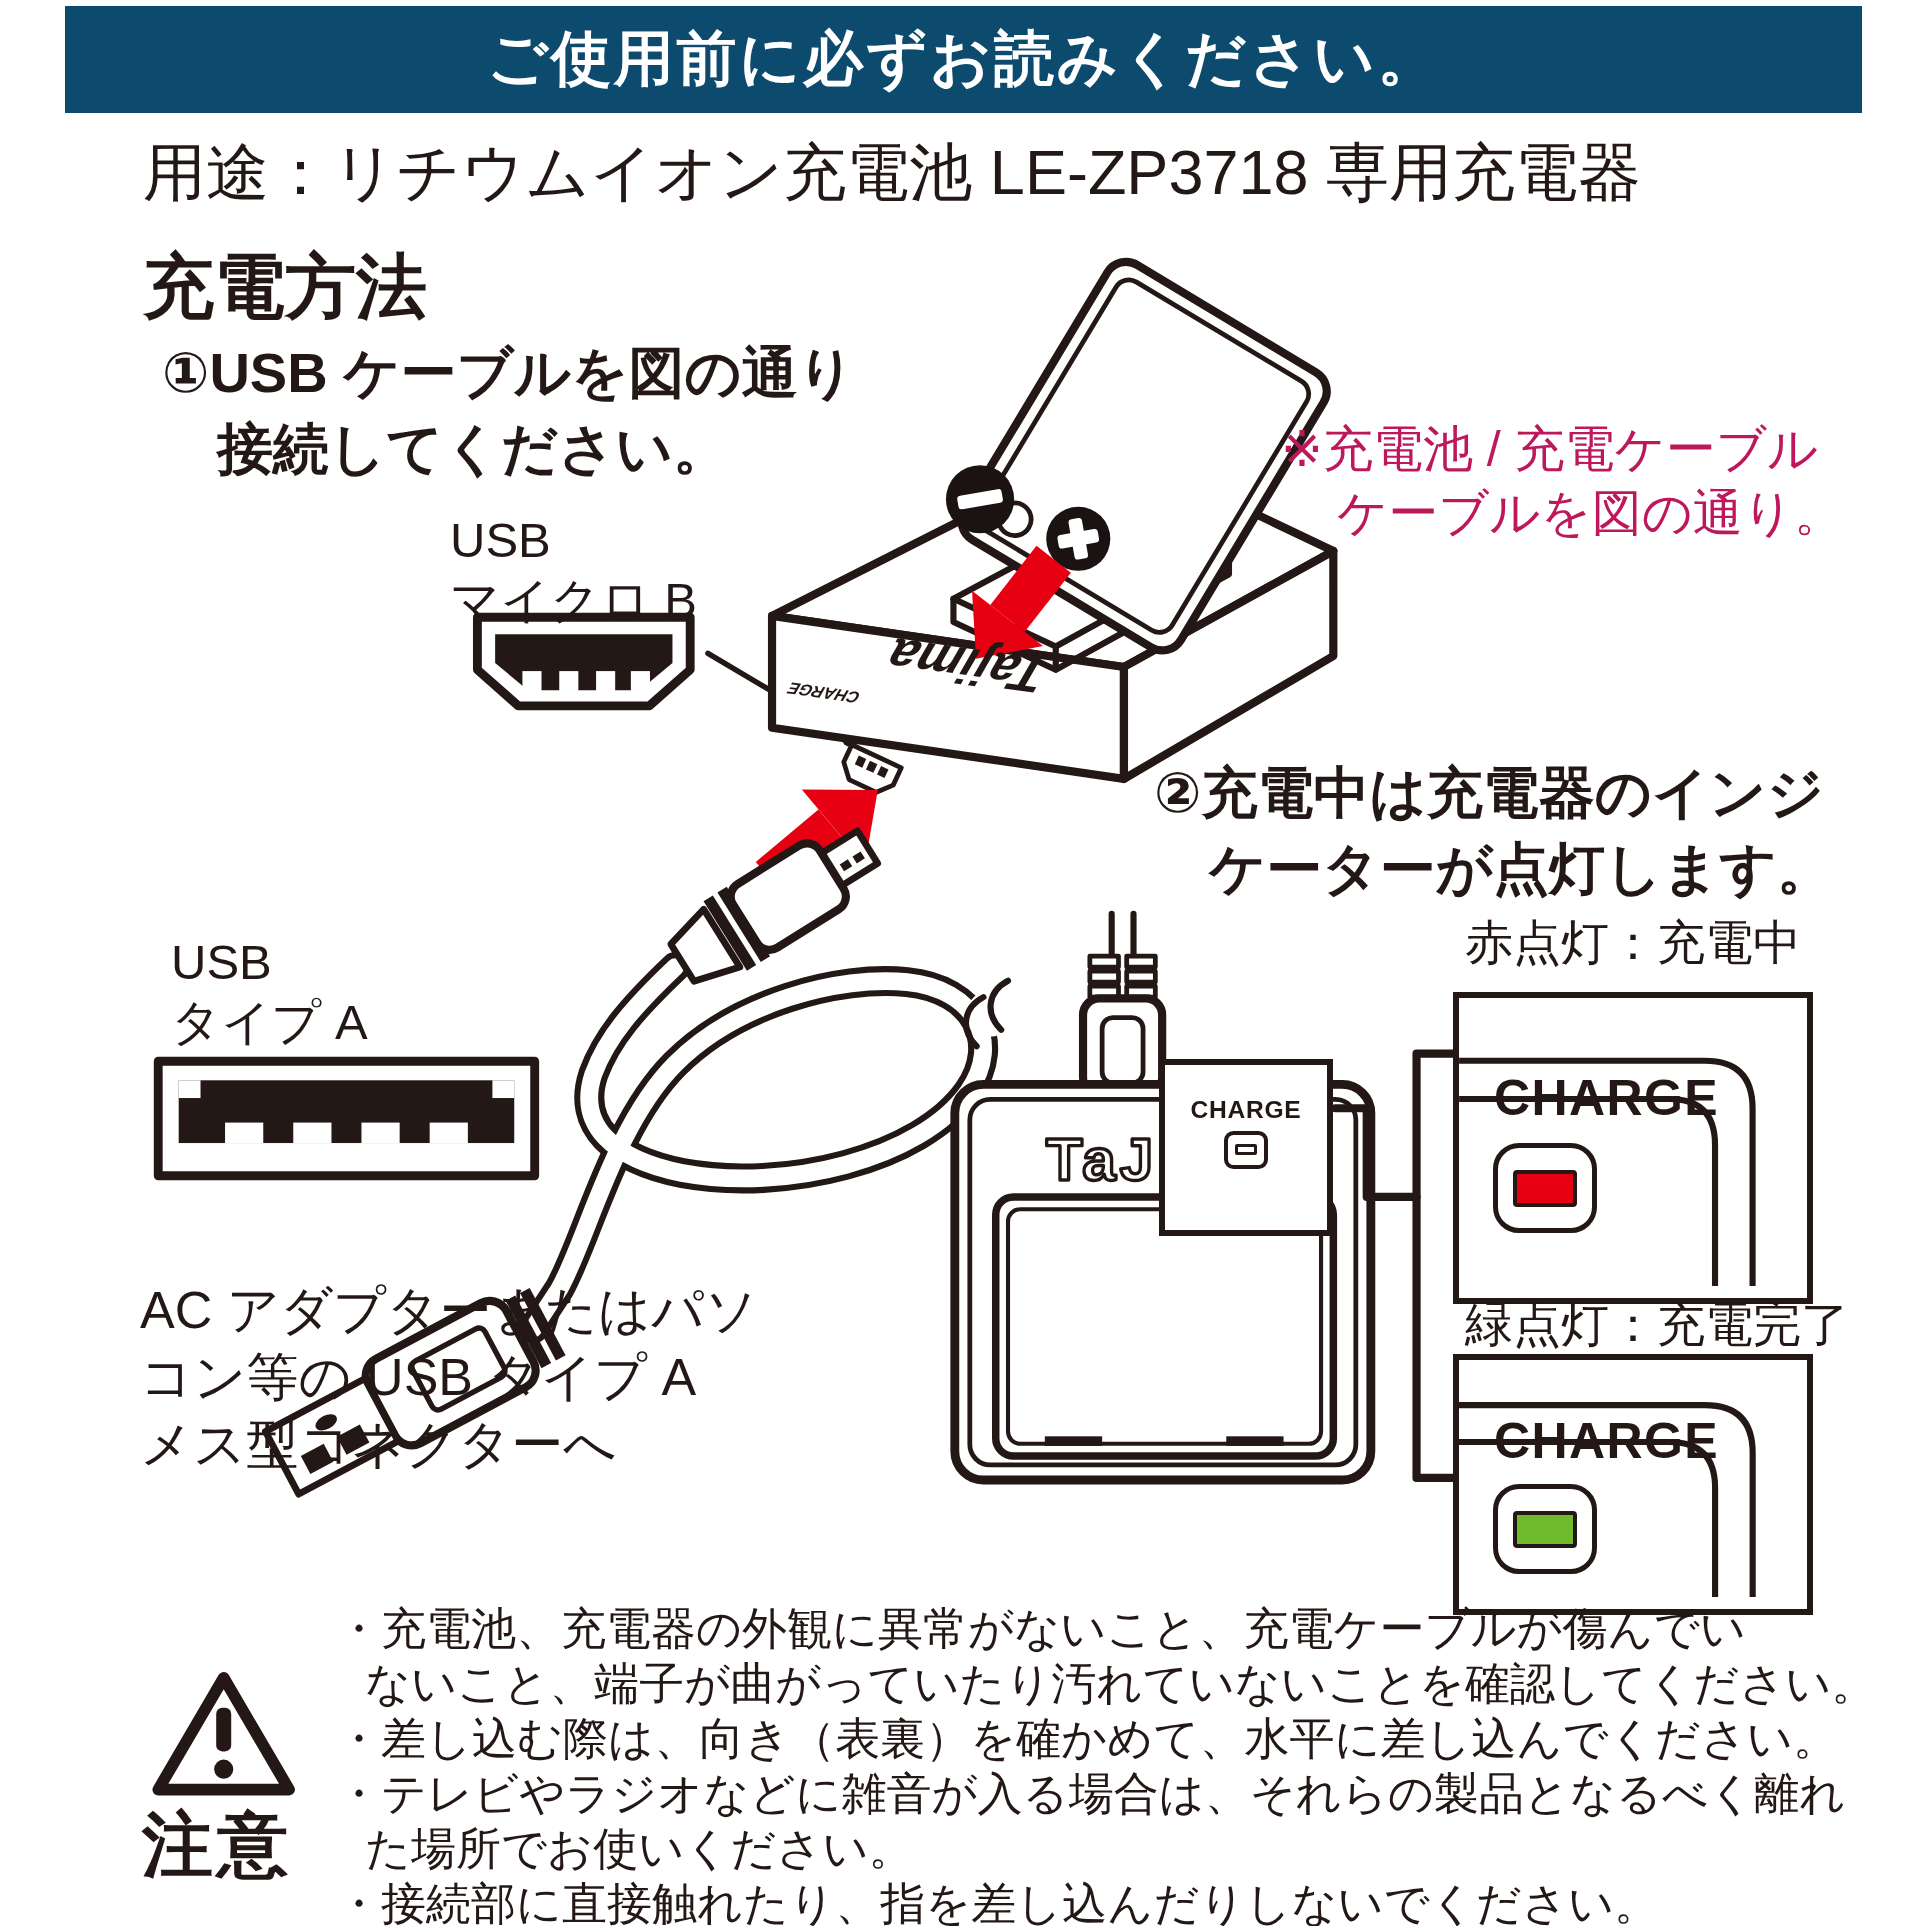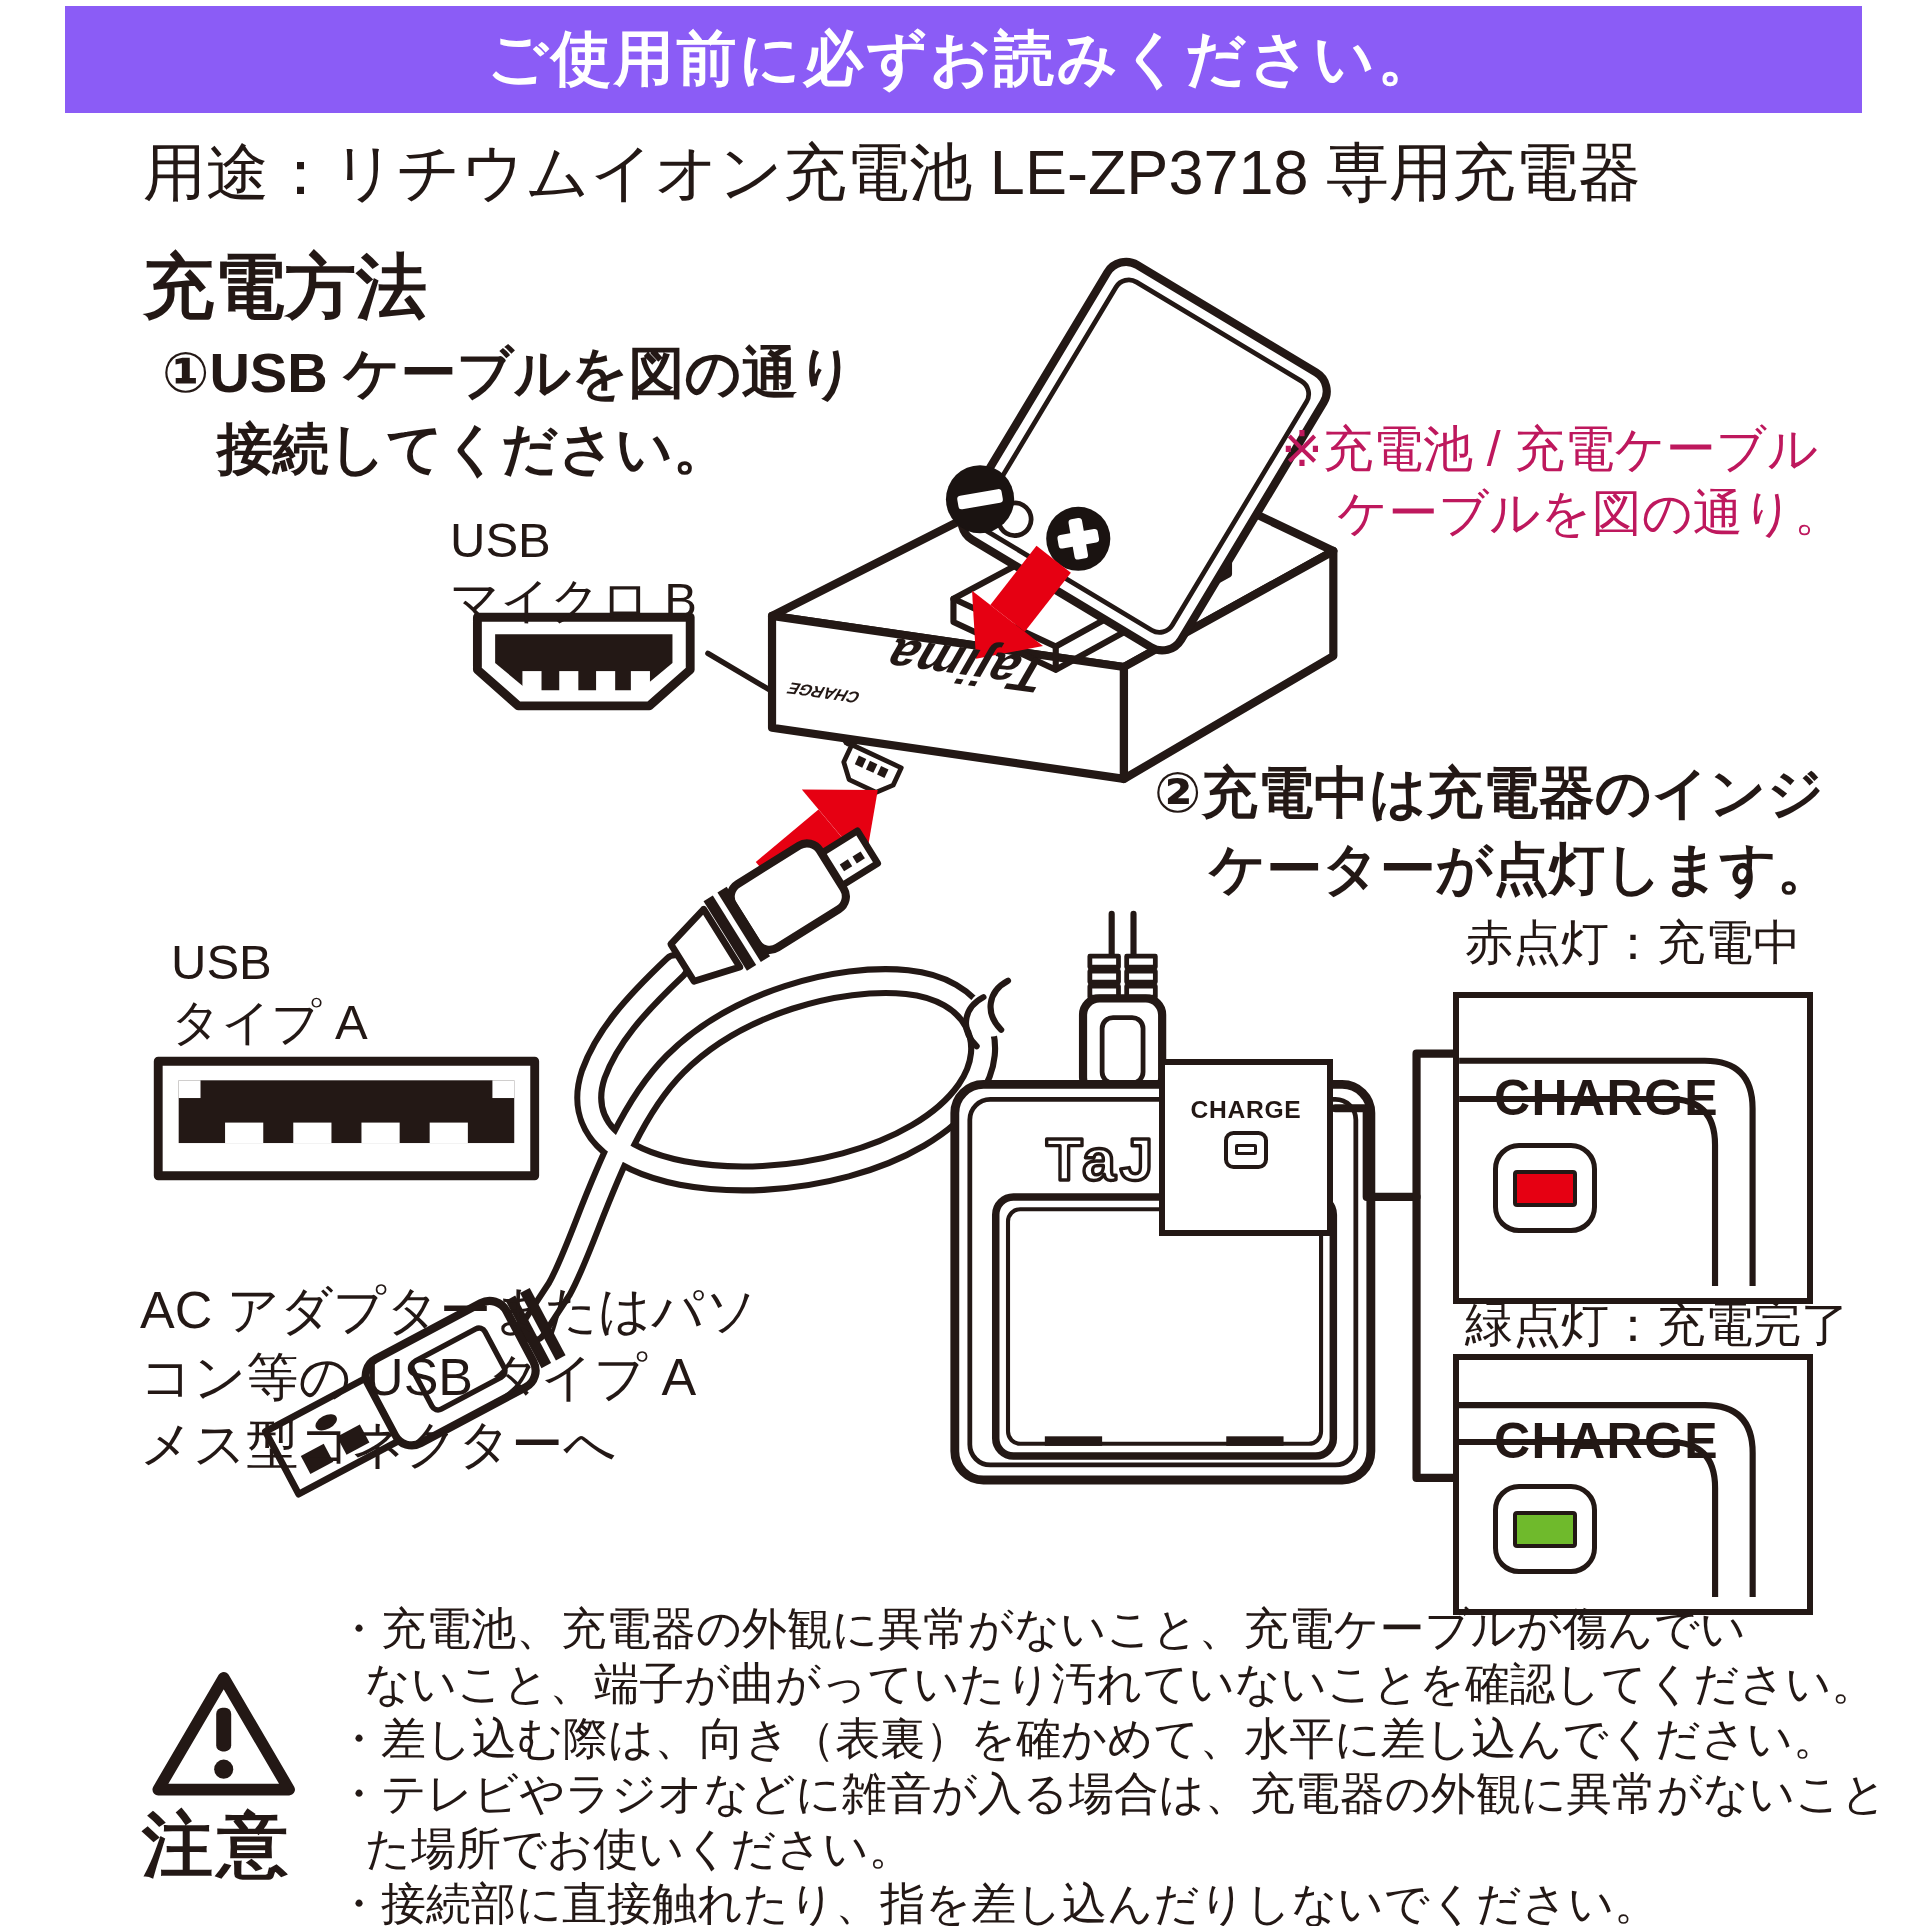--- a/index.html
+++ b/index.html
@@ -1,19 +1,19 @@
 <!DOCTYPE html>
 <html style="font-size:11px"><head>
 <meta charset="utf-8">
 <style>
   html,body{margin:0;padding:0;background:#fff;}
   #page{position:relative;width:1926px;height:1926px;background:#fff;overflow:hidden;
         font-family:"Liberation Sans","DejaVu Sans",sans-serif;color:#231815;}
   .abs{position:absolute;}
-  #banner{left:65px;top:5.5px;width:1797px;height:107px;background:#8b5cf6;color:#fff;
+  #banner{left:65px;top:5.5px;width:1797px;height:107px;background:#0c4a6e;color:#fff;
           display:flex;align-items:center;justify-content:center;
           font-size:60px;font-weight:bold;letter-spacing:2.7px;}
   #purpose{left:143px;top:130px;font-size:63px;font-weight:500;white-space:nowrap;}
   #method-title{left:143px;top:240px;font-size:71px;font-weight:bold;}
   .step{font-size:56px;font-weight:bold;white-space:nowrap;}
   #note{left:1281px;top:417px;font-size:50px;font-weight:500;color:#be185d;line-height:64px;white-space:nowrap;}
   #note .l2{padding-left:56px;}
   .conn-label{font-size:49px;line-height:60px;white-space:nowrap;}
   #ac-note{left:140px;top:1277px;font-size:52px;line-height:67px;white-space:nowrap;}
   .ind-label{font-size:48px;white-space:nowrap;}
@@ -240,19 +240,19 @@
     <div class="win">
         <div class="slit"></div>
       </div>
   </div>
 
   <div id="caution-title" class="abs">注意</div>
   <div id="caution-list" class="abs">
     <div>・充電池、充電器の外観に異常がないこと、充電ケーブルが傷んでい</div>
     <div class="indent">ないこと、端子が曲がっていたり汚れていないことを確認してください。</div>
     <div>・差し込む際は、向き（表裏）を確かめて、水平に差し込んでください。</div>
-    <div>・テレビやラジオなどに雑音が入る場合は、充電器の外観に異常がないこと</div>
+    <div>・テレビやラジオなどに雑音が入る場合は、それらの製品となるべく離れ</div>
     <div class="indent">た場所でお使いください。</div>
     <div>・接続部に直接触れたり、指を差し込んだりしないでください。</div>
   </div>
 
 </div>
 
 
 </body></html>

